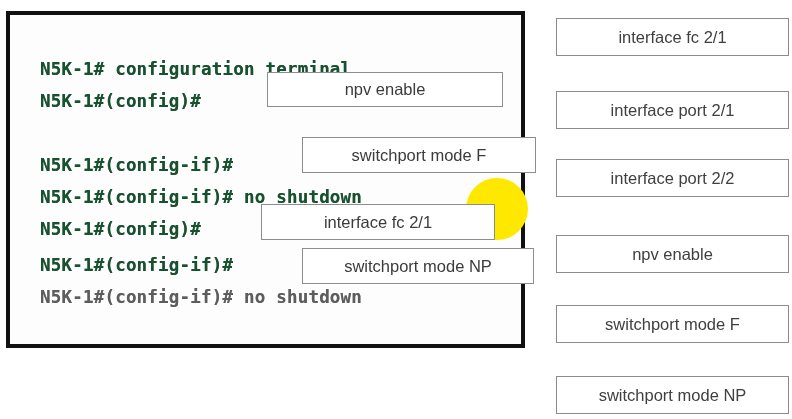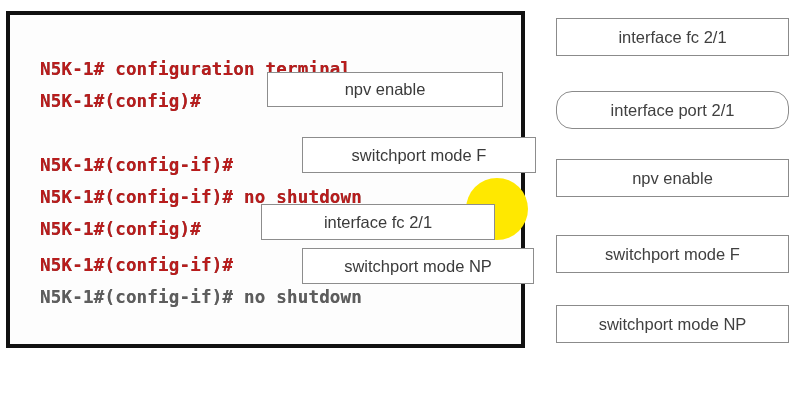--- a/index.html
+++ b/index.html
@@ -31,21 +31,21 @@
   }
 
   .term-line {
     position: absolute;
     left: 30px;
     white-space: pre;
     font-family: "DejaVu Sans Mono", "Liberation Mono", monospace;
     font-size: 17.5px;
     font-weight: bold;
     letter-spacing: 0.2px;
-    color: #b91c1c;
+    color: #14532d;
     text-shadow: 0 0 0.6px rgba(0,0,0,0.55);
   }
   .term-line.faded {
     color: #3a3a3a;
     opacity: 0.82;
   }
 
   
   #cursor-highlight {
     position: absolute;
@@ -95,21 +95,21 @@
     background: #ffffff;
     border: 1.6px solid #8b8b8b;
     display: flex;
     align-items: center;
     justify-content: center;
     font-family: "Liberation Sans", sans-serif;
     font-size: 16.5px;
     color: #404040;
   }
   .option-tile:nth-child(1) { top: 18px;  }
-  .option-tile:nth-child(2) { top: 91px; border-radius: 16px;  }
+  .option-tile:nth-child(2) { top: 91px;  }
   .option-tile:nth-child(3) { top: 159px; }
   .option-tile:nth-child(4) { top: 235px; }
   .option-tile:nth-child(5) { top: 305px; }
   .option-tile:nth-child(6) { top: 376px; }
 </style>
 </head>
 <body>
 
 <div id="terminal-panel">
 
@@ -126,16 +126,17 @@
 <div id="cursor-highlight"></div>
 
 <div class="drop-tile" id="drop-tile-1">npv enable</div>
 <div class="drop-tile" id="drop-tile-2">switchport mode F</div>
 <div class="drop-tile" id="drop-tile-3">interface fc 2/1</div>
 <div class="drop-tile" id="drop-tile-4">switchport mode NP</div>
 
 <div id="option-bank">
   <div class="option-tile">interface fc 2/1</div>
   <div class="option-tile">interface port 2/1</div>
+  <div class="option-tile">interface port 2/2</div>
   <div class="option-tile">npv enable</div>
   <div class="option-tile">switchport mode F</div>
   <div class="option-tile">switchport mode NP</div>
 </div>
 
 </body></html>

